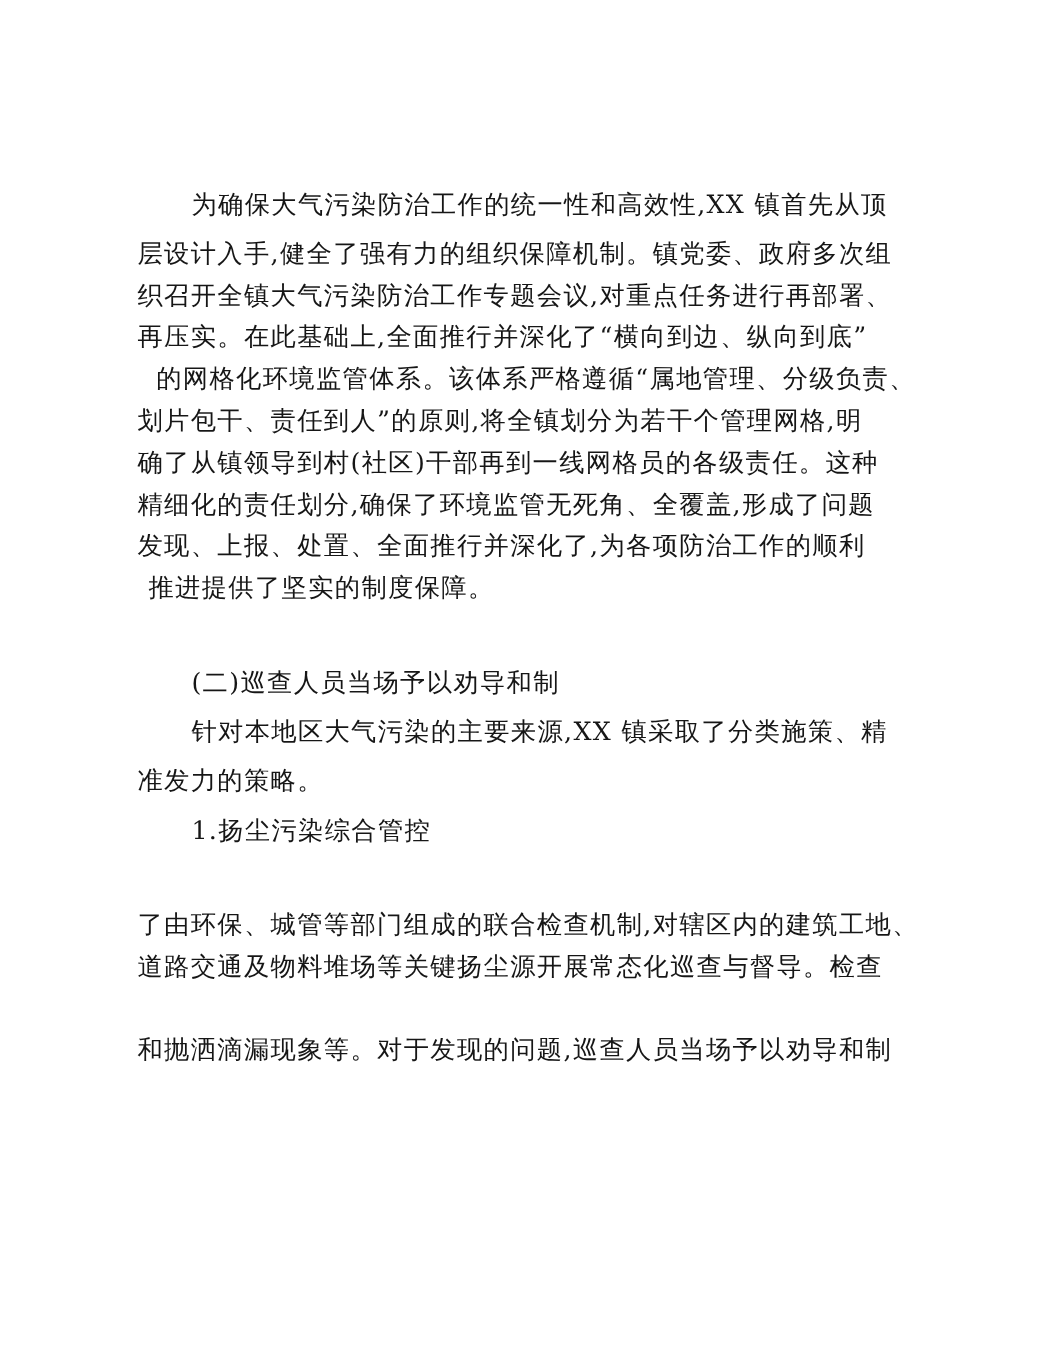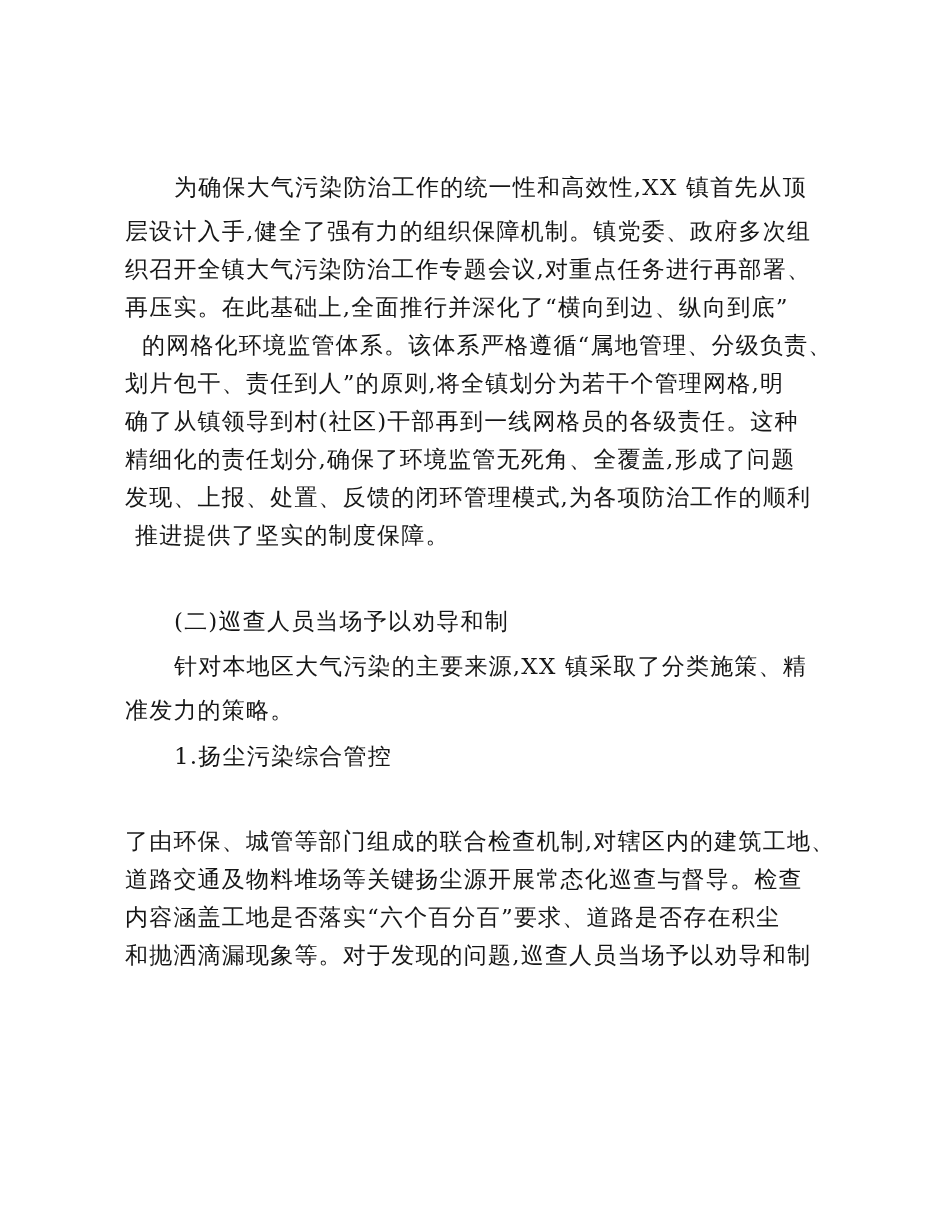--- a/index.html
+++ b/index.html
@@ -40,23 +40,22 @@
 
 <div class="page" id="page">
     <div class="line" style="left: 174px; top: 173px;">为确保大气污染防治工作的统一性和高效性,XX 镇首先从顶</div>
     <div class="line" style="left: 125px; top: 217px;">层设计入手,健全了强有力的组织保障机制。镇党委、政府多次组</div>
     <div class="line" style="left: 125px; top: 255px;">织召开全镇大气污染防治工作专题会议,对重点任务进行再部署、</div>
     <div class="line" style="left: 125px; top: 293px;">再压实。在此基础上,全面推行并深化了“横向到边、纵向到底”</div>
     <div class="line" style="left: 142px; top: 331px;">的网格化环境监管体系。该体系严格遵循“属地管理、分级负责、</div>
     <div class="line" style="left: 125px; top: 369px;">划片包干、责任到人”的原则,将全镇划分为若干个管理网格,明</div>
     <div class="line" style="left: 125px; top: 407px;">确了从镇领导到村(社区)干部再到一线网格员的各级责任。这种</div>
     <div class="line" style="left: 125px; top: 445px;">精细化的责任划分,确保了环境监管无死角、全覆盖,形成了问题</div>
-    <div class="line" style="left: 125px; top: 483px;">发现、上报、处置、反馈的闭环管理模式,为各项防治工作的顺利</div>
+    <div class="line" style="left: 125px; top: 483px;">发现、上报、处置、全面推行并深化了,为各项防治工作的顺利</div>
     <div class="line" style="left: 135px; top: 521px; text-align: center;">推进提供了坚实的制度保障。</div>
     <div class="line heading" style="left: 174px; top: 607px;">(二)巡查人员当场予以劝导和制</div>
     <div class="line" style="left: 125px; top: 696px;">准发力的策略。</div>
     <div class="line" style="left: 174px; top: 652px;">针对本地区大气污染的主要来源,XX 镇采取了分类施策、精</div>
     <div class="line heading" style="left: 174px; top: 742px;">1.扬尘污染综合管控</div>
     <div class="line" style="left: 125px; top: 827px;">了由环保、城管等部门组成的联合检查机制,对辖区内的建筑工地、</div>
     <div class="line" style="left: 125px; top: 865px;">道路交通及物料堆场等关键扬尘源开展常态化巡查与督导。检查</div>
-    <div class="line" style="left: 125px; top: 903px;">内容涵盖工地是否落实“六个百分百”要求、道路是否存在积尘</div>
     <div class="line" style="left: 125px; top: 941px;">和抛洒滴漏现象等。对于发现的问题,巡查人员当场予以劝导和制</div>
   </div>
 
 </body></html>

